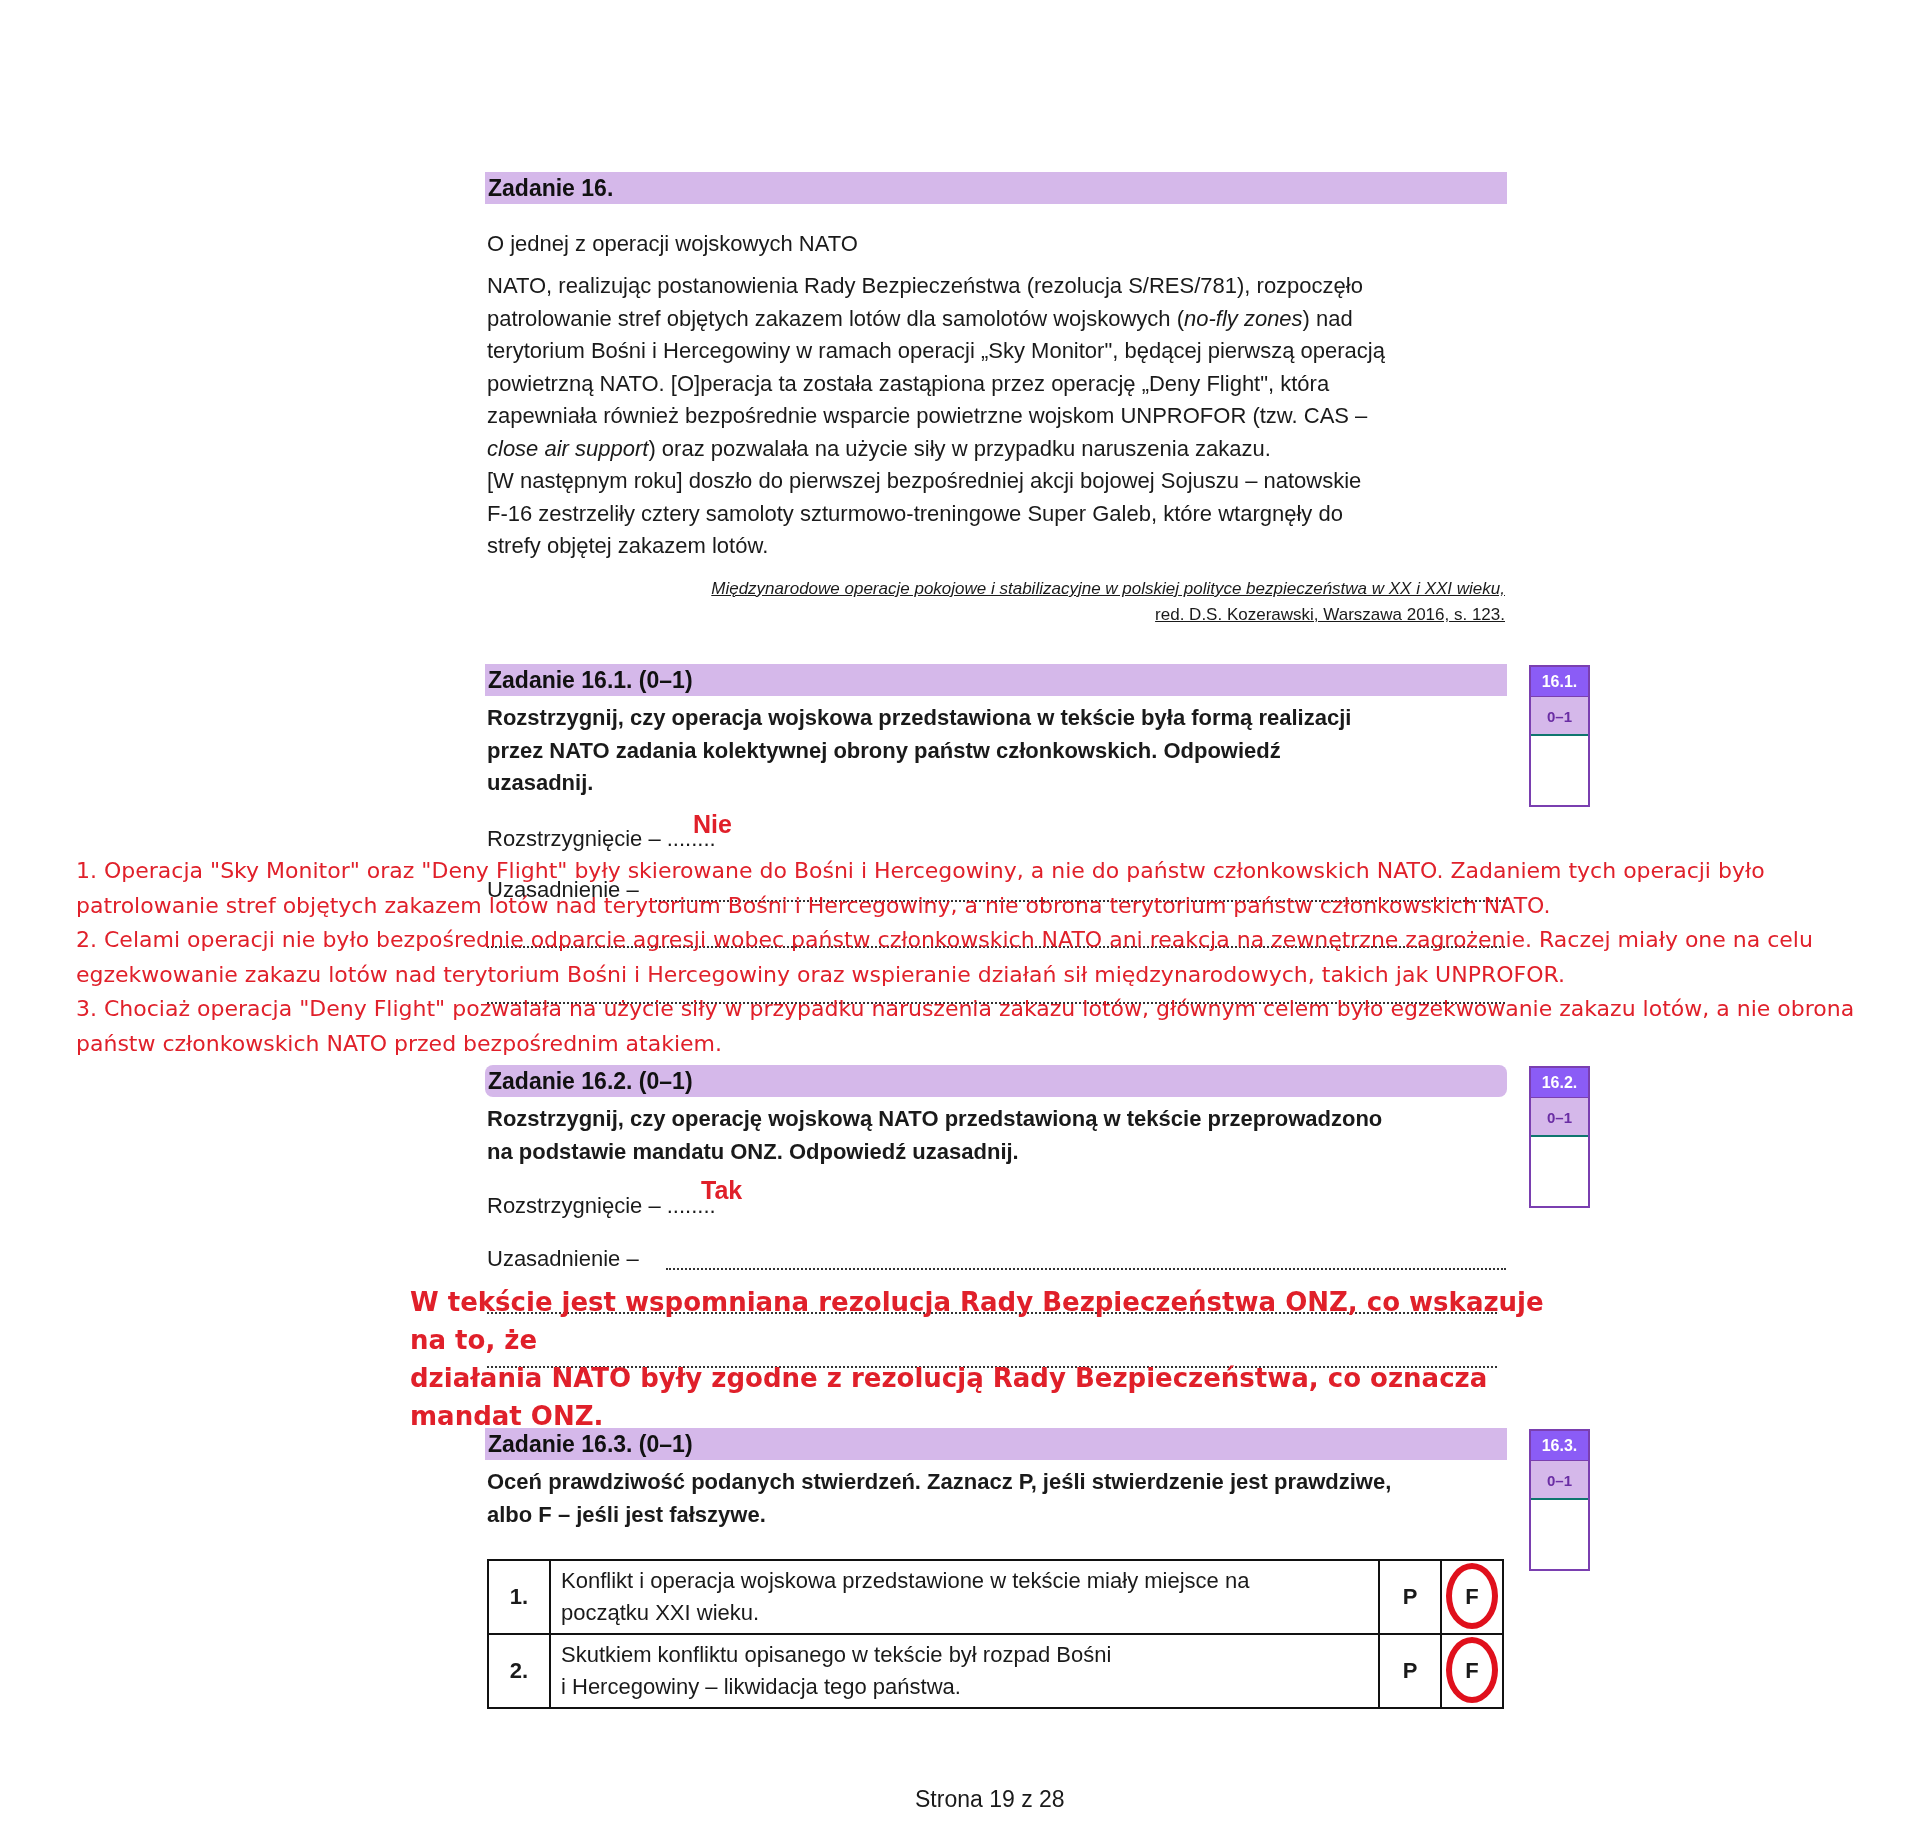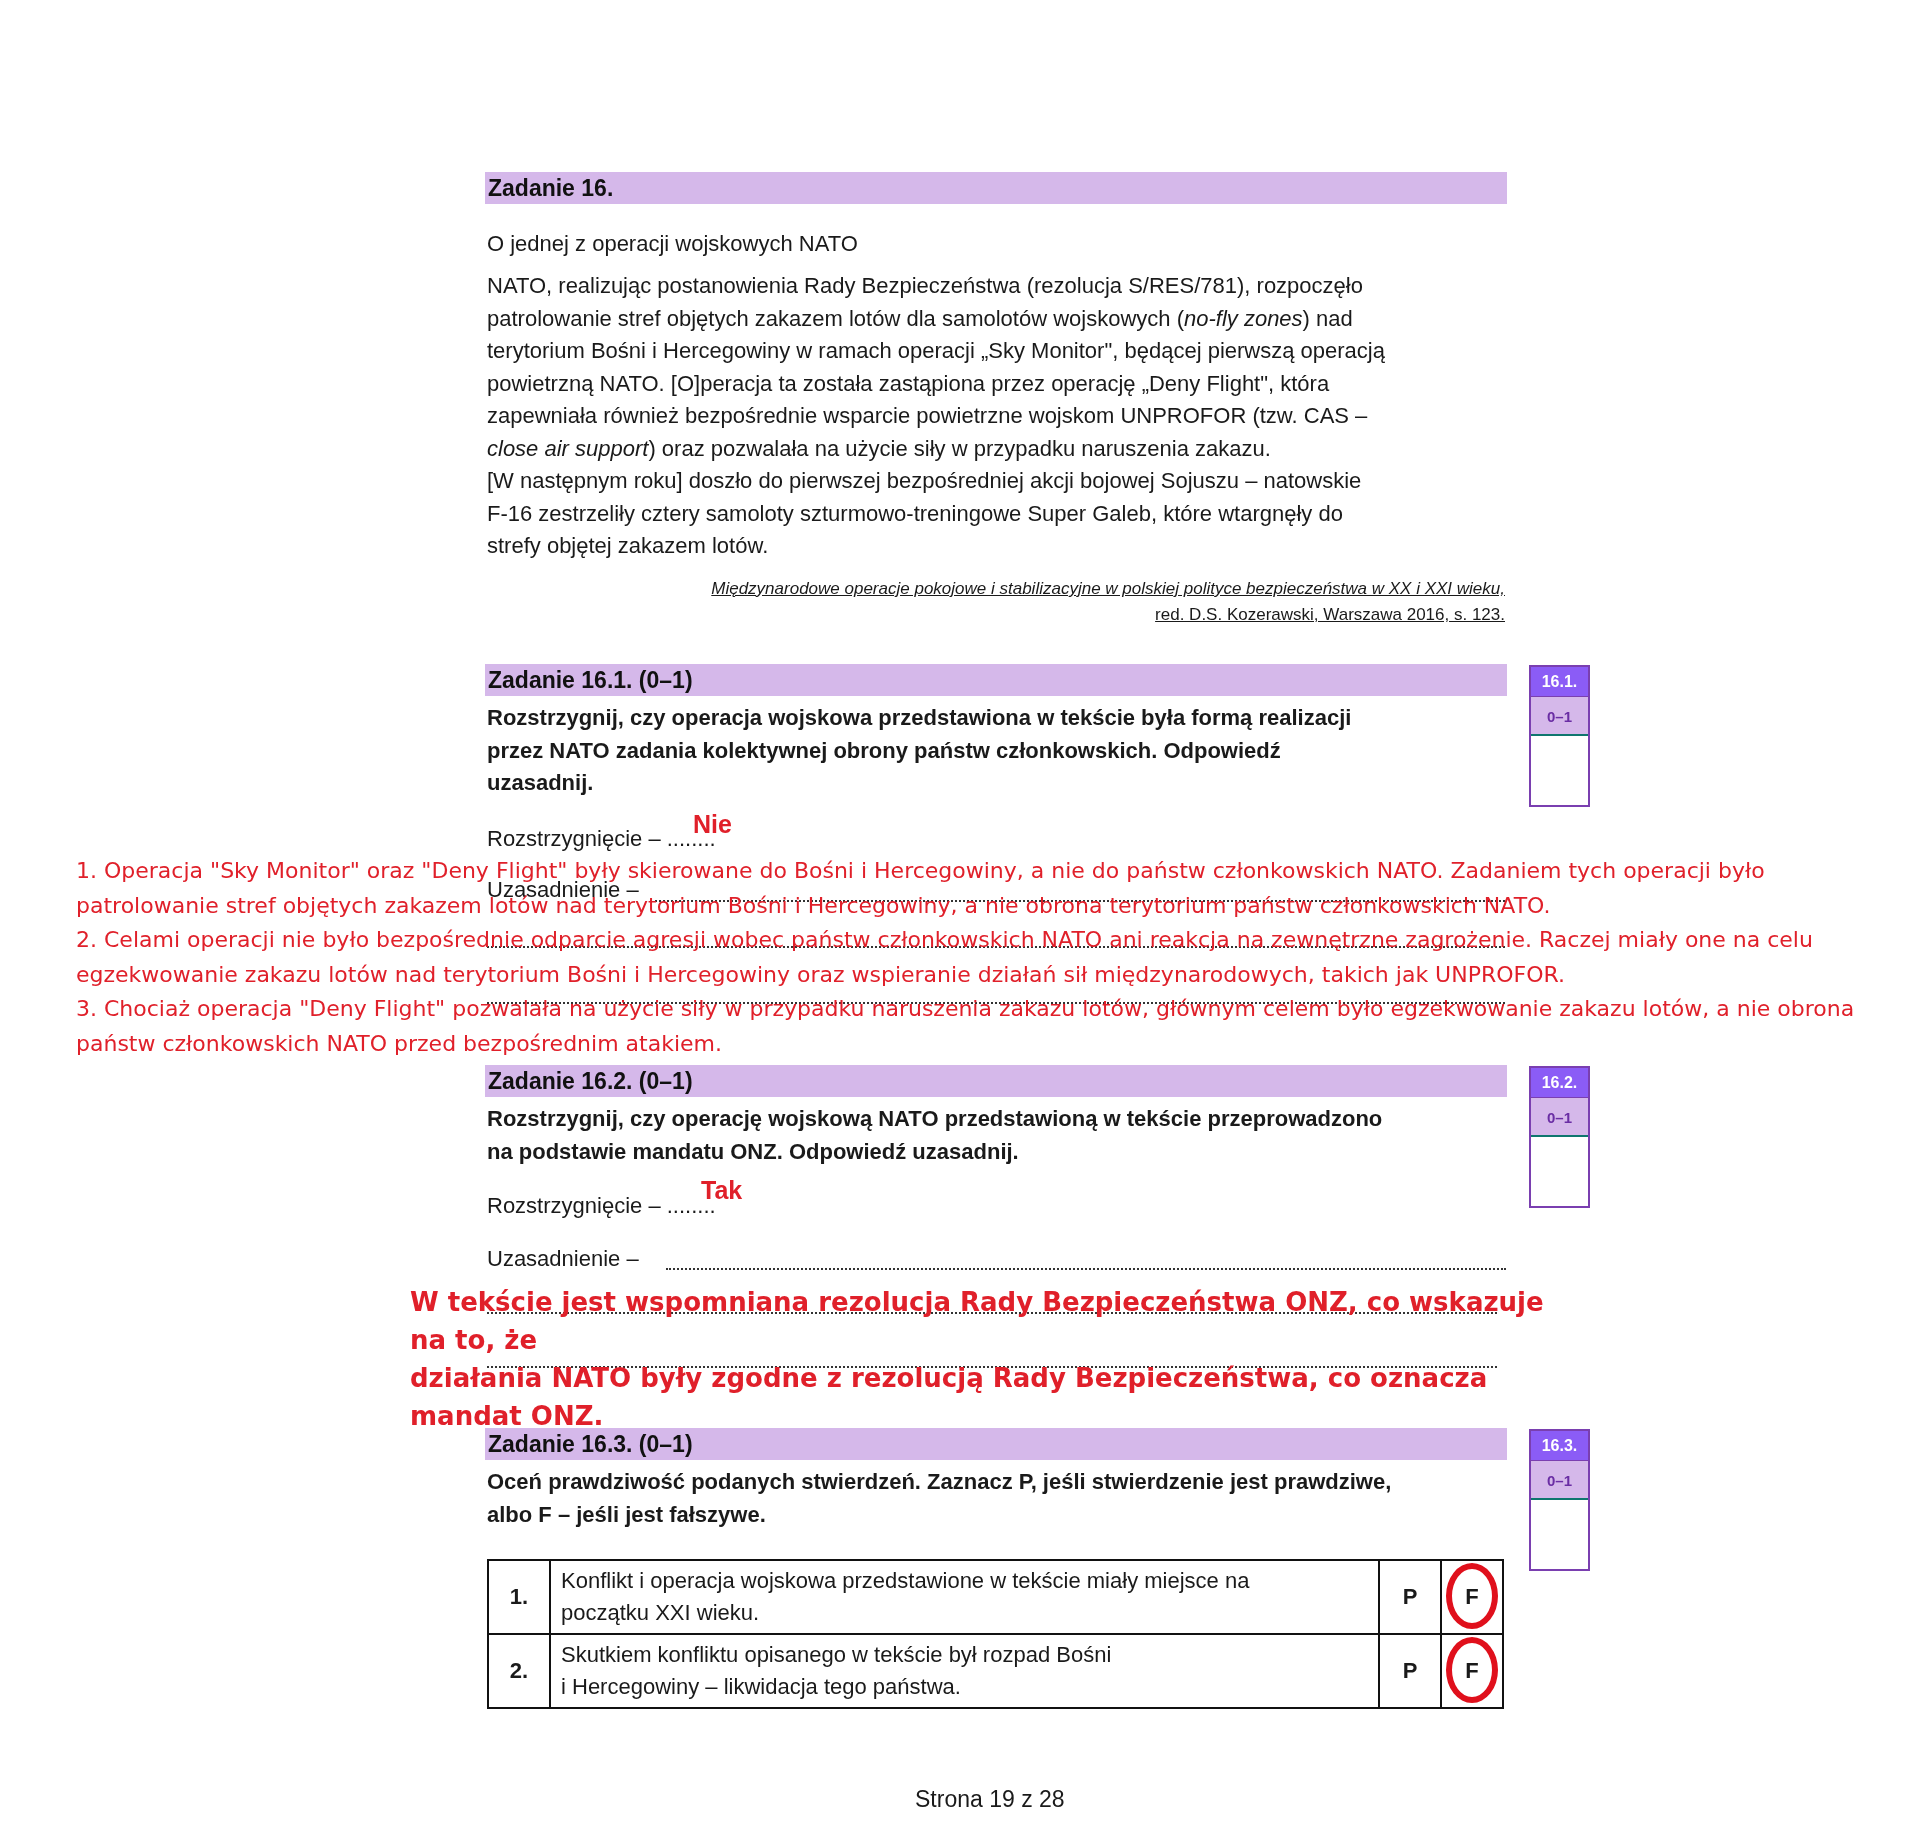--- a/index.html
+++ b/index.html
@@ -120,21 +120,21 @@
 
   <div class="hand hand-sm" style="left:76px; top:806px;">
     <div>1. Operacja "Sky Monitor" oraz "Deny Flight" były skierowane do Bośni i Hercegowiny, a nie do państw członkowskich NATO. Zadaniem tych operacji było</div>
     <div>patrolowanie stref objętych zakazem lotów nad terytorium Bośni i Hercegowiny, a nie obrona terytorium państw członkowskich NATO.</div>
     <div>2. Celami operacji nie było bezpośrednie odparcie agresji wobec państw członkowskich NATO ani reakcja na zewnętrzne zagrożenie. Raczej miały one na celu</div>
     <div>egzekwowanie zakazu lotów nad terytorium Bośni i Hercegowiny oraz wspieranie działań sił międzynarodowych, takich jak UNPROFOR.</div>
     <div>3. Chociaż operacja "Deny Flight" pozwalała na użycie siły w przypadku naruszenia zakazu lotów, głównym celem było egzekwowanie zakazu lotów, a nie obrona</div>
     <div>państw członkowskich NATO przed bezpośrednim atakiem.</div>
   </div>
 
-  <div class="task-header" style="top:1017px;">Zadanie 16.2. (0–1)</div>
+  <div class="task-header" style="top:1017px;border-radius:8px;">Zadanie 16.2. (0–1)</div>
 
   <div class="score-box" style="top:1018px;">
     <div class="sb-id">16.2.</div>
     <div class="sb-pts">0–1</div>
     <div class="sb-empty"></div>
   </div>
 
   <div class="para bold" style="top:1055px;">
     <div>Rozstrzygnij, czy operację wojskową NATO przedstawioną w tekście przeprowadzono</div>
     <div>na podstawie mandatu ONZ. Odpowiedź uzasadnij.</div>

